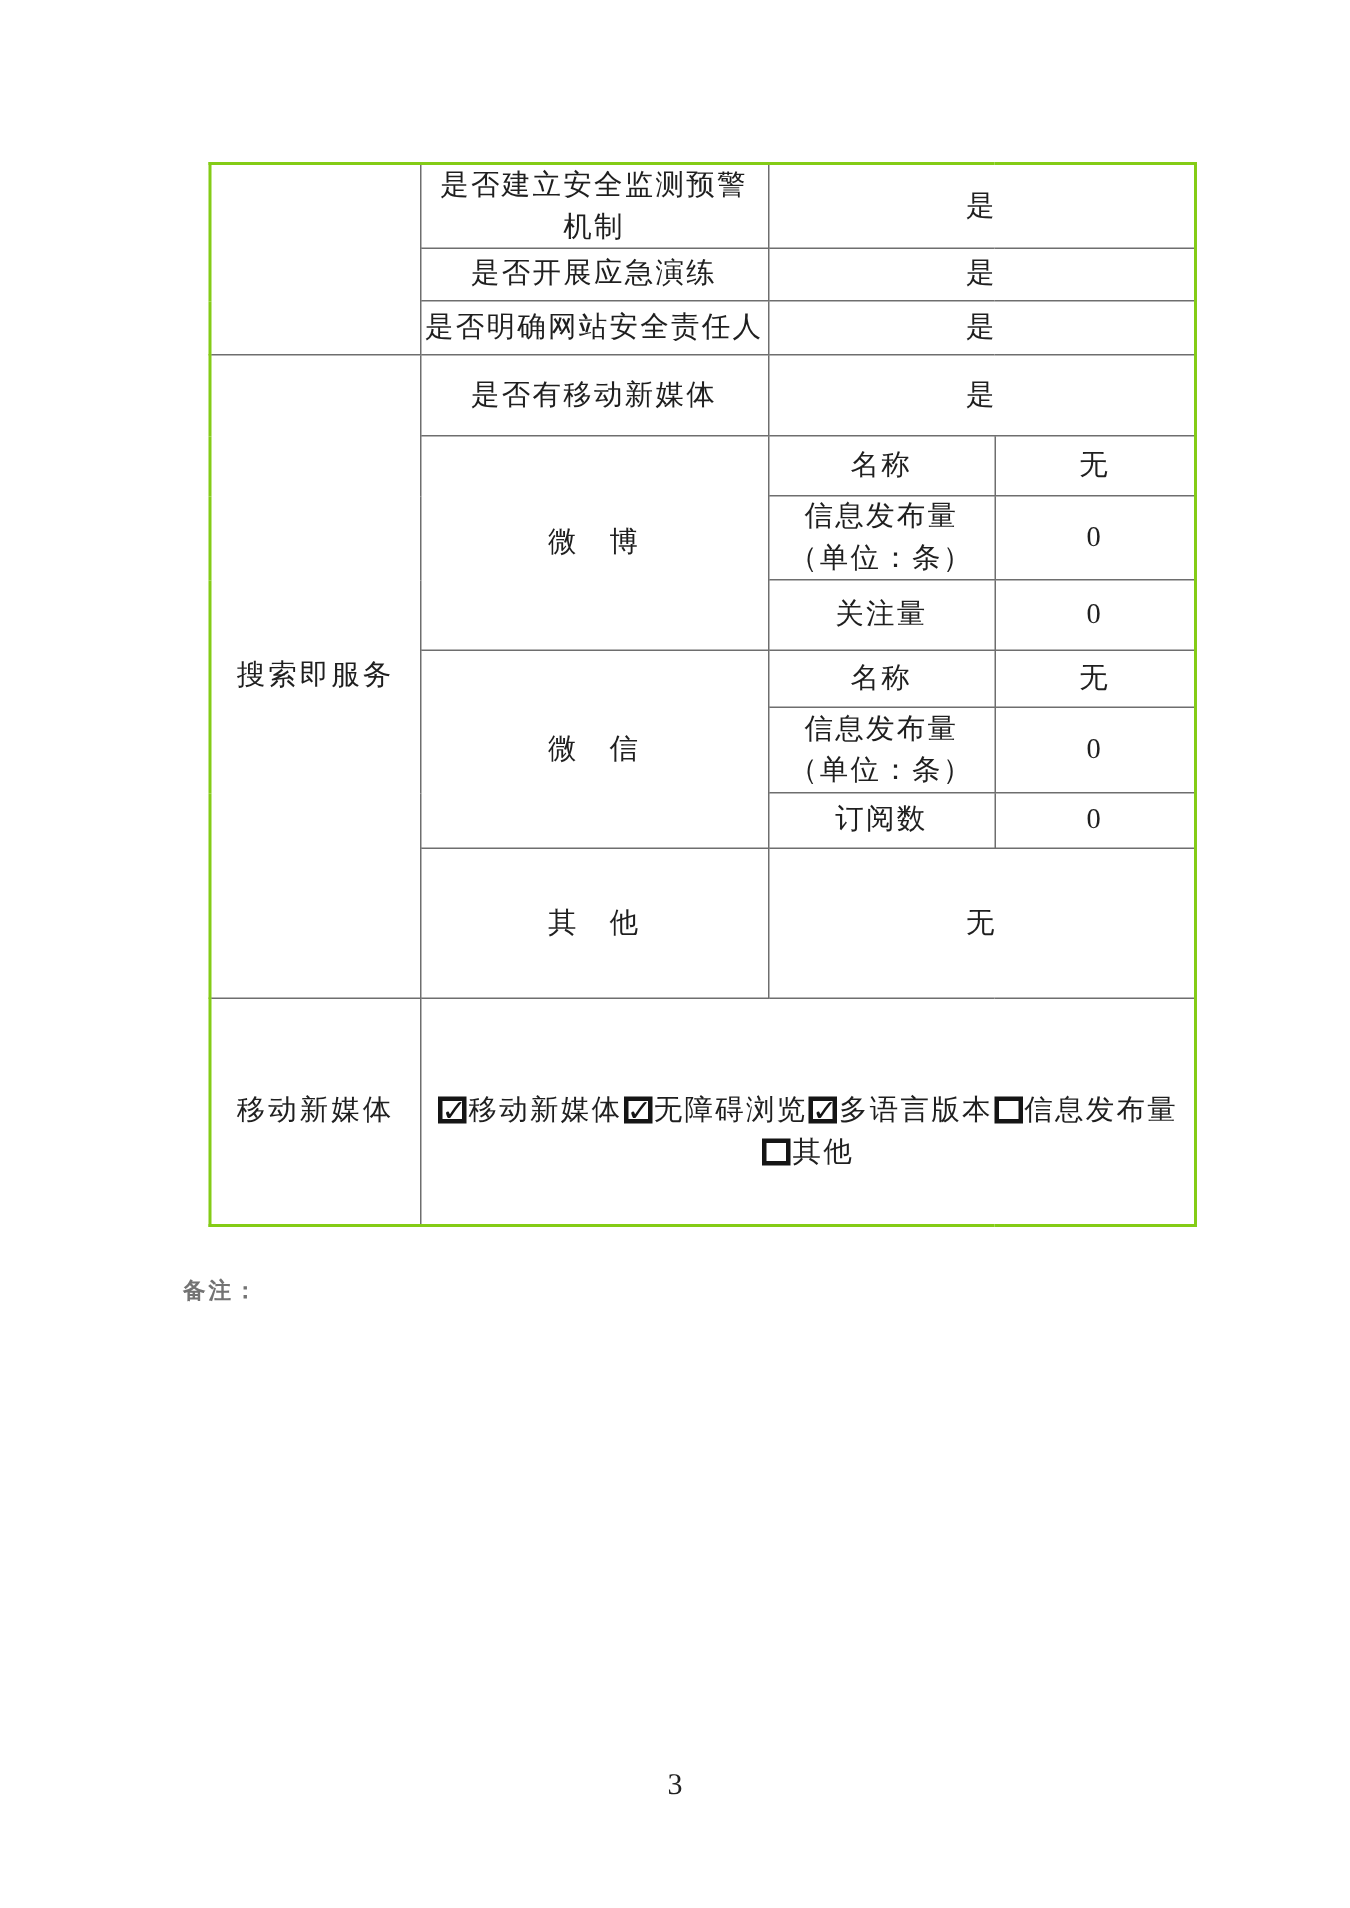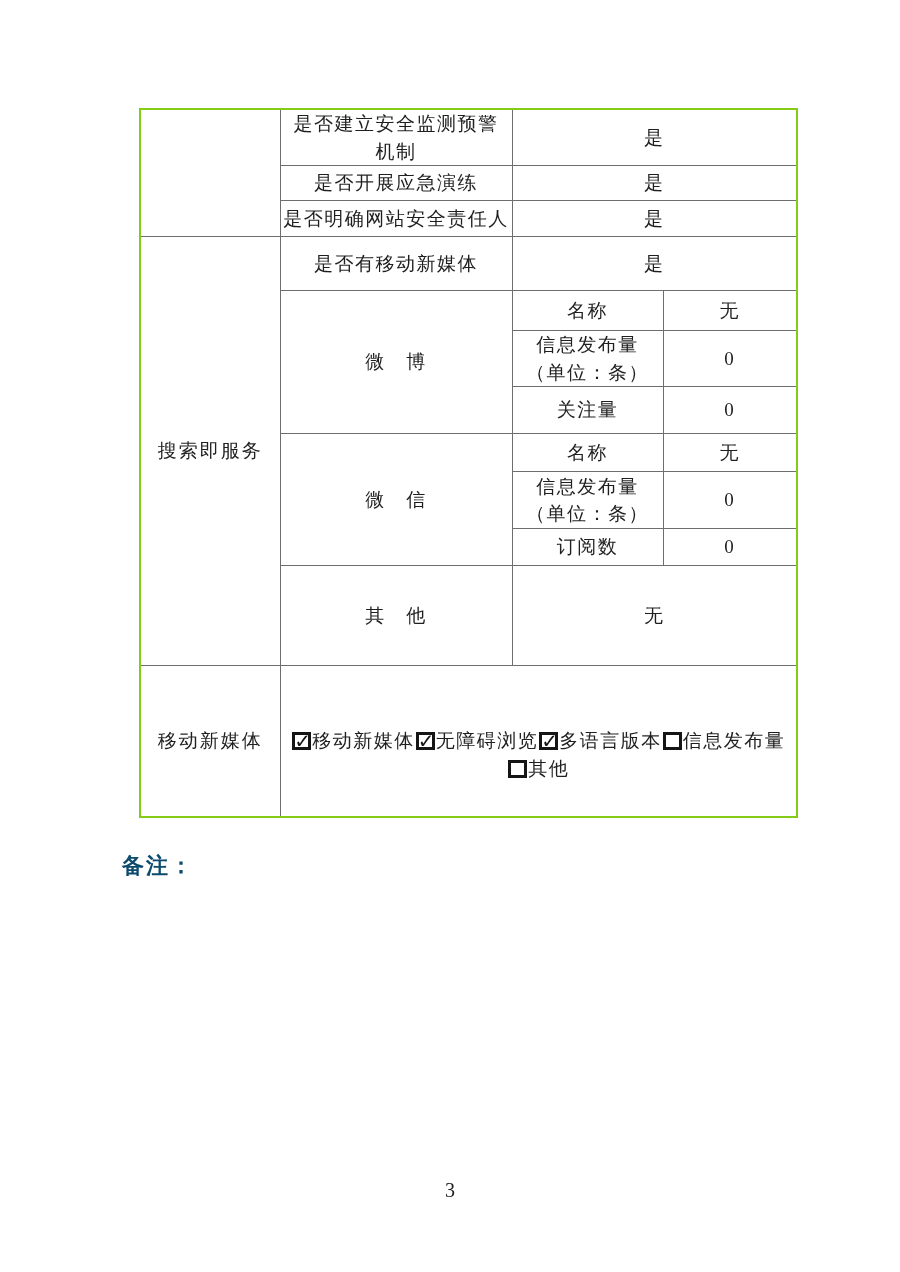--- a/index.html
+++ b/index.html
@@ -57,24 +57,24 @@
     top: -8px;
     font-size: 20px;
     font-weight: bold;
     color: #151515;
     font-family: "DejaVu Sans", sans-serif;
   }
   .remarks {
     position: absolute;
     left: 122px;
     top: 851px;
-    font-size: 22px;
+    font-size: 15px;
     font-weight: bold;
     letter-spacing: 2px;
-    color: #0c4a6e;
+    color: #737373;
   }
   .page-number {
     position: absolute;
     left: 0;
     top: 1179px;
     width: 900px;
     text-align: center;
     font-size: 20px;
     color: #222222;
   }

